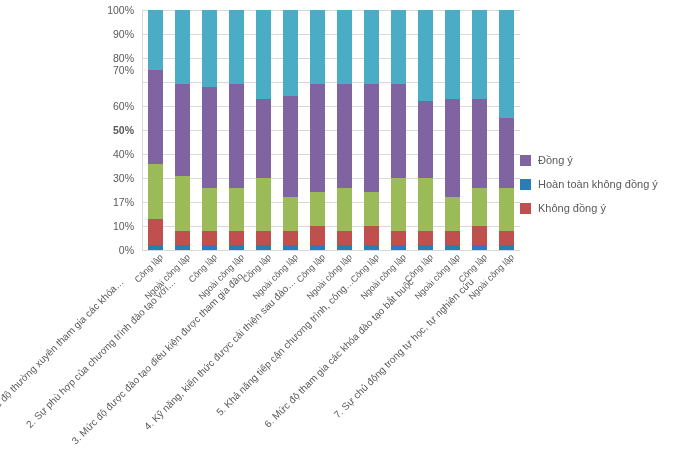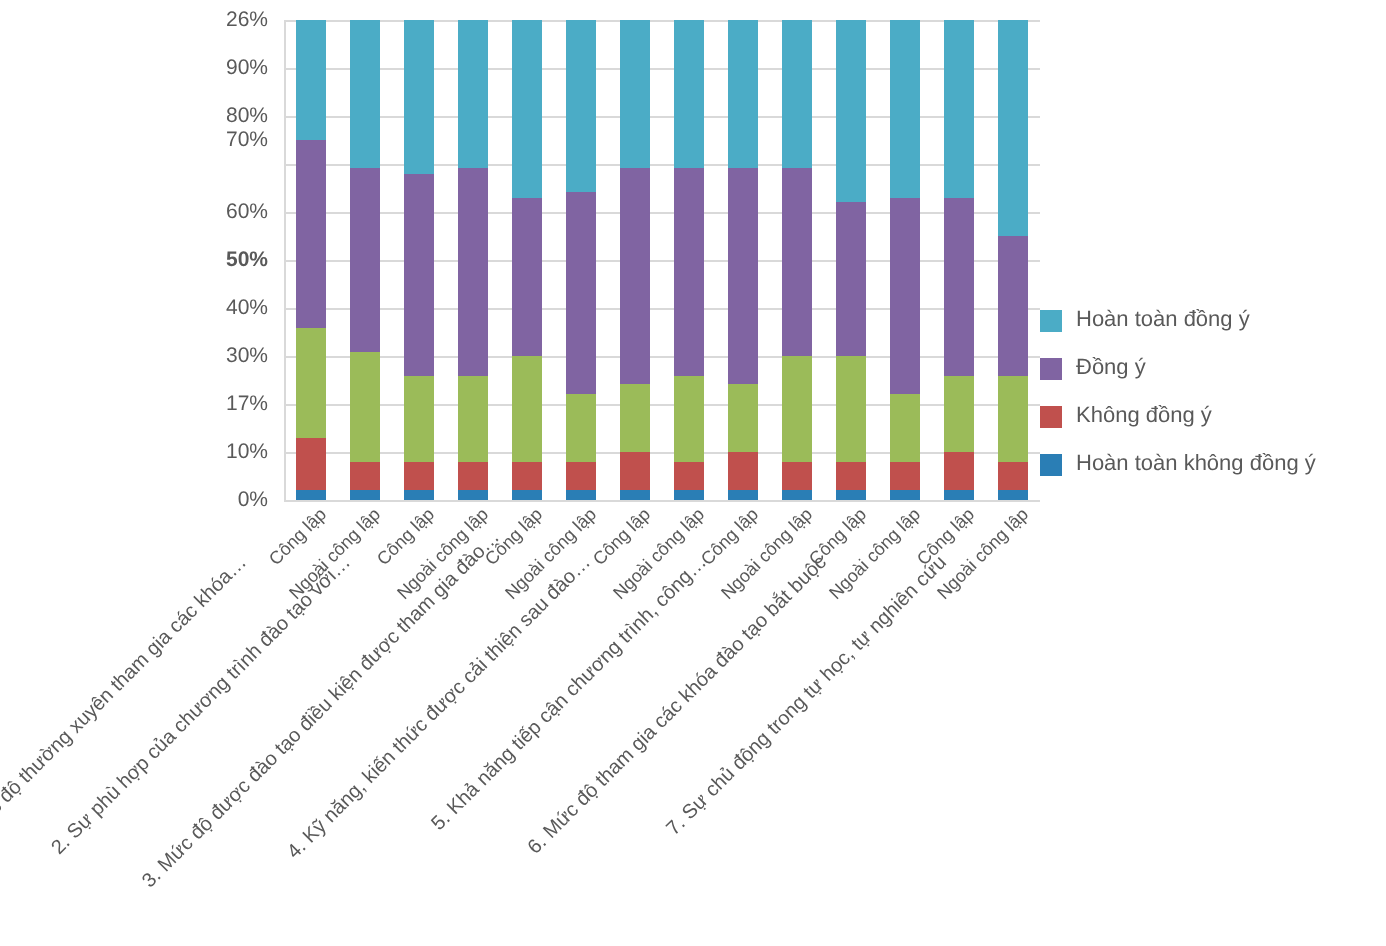--- a/index.html
+++ b/index.html
@@ -279,21 +279,21 @@
       <div class="ylabel" style="top: 240px;">0%</div>
       <div class="ylabel" style="top: 216px;">10%</div>
       <div class="ylabel" style="top: 192px;">17%</div>
       <div class="ylabel" style="top: 168px;">30%</div>
       <div class="ylabel" style="top: 144px;">40%</div>
       <div class="ylabel" style="top: 120px; font-weight: bold;">50%</div>
       <div class="ylabel" style="top: 96px;">60%</div>
       <div class="ylabel" style="top: 60px;">70%</div>
       <div class="ylabel" style="top: 48px;">80%</div>
       <div class="ylabel" style="top: 24px;">90%</div>
-      <div class="ylabel" style="top: 0px;">26%</div>
+      <div class="ylabel" style="top: 0px;">100%</div>
     </div>
 
   <div class="xlabels" id="xlabels">
       <div class="xlabel" style="left: -46.5px; width: 62px;">Công lập</div>
       <div class="xlabel" style="left: -19.5px; width: 62px;">Ngoài công lập</div>
       <div class="xlabel" style="left: 7.5px; width: 62px;">Công lập</div>
       <div class="xlabel" style="left: 34.5px; width: 62px;">Ngoài công lập</div>
       <div class="xlabel" style="left: 61.5px; width: 62px;">Công lập</div>
       <div class="xlabel" style="left: 88.5px; width: 62px;">Ngoài công lập</div>
       <div class="xlabel" style="left: 115.5px; width: 62px;">Công lập</div>
@@ -311,30 +311,26 @@
       <div class="grouplabel" style="left: -60px; top: 276px; width: 230px;">2. Sự phù hợp của chương trình đào tạo với…</div>
       <div class="grouplabel" style="left: 2px; top: 276px; width: 230px;">3. Mức độ được đào tạo điều kiện được tham gia  đào…</div>
       <div class="grouplabel" style="left: 60px; top: 276px; width: 230px;">4. Kỹ năng, kiến thức được cải thiện sau đào…</div>
       <div class="grouplabel" style="left: 118px; top: 276px; width: 230px;">5. Khả năng tiếp cận chương trình, công…</div>
       <div class="grouplabel" style="left: 178px; top: 276px; width: 230px;">6. Mức độ tham gia các khóa đào tạo bắt buộc</div>
       <div class="grouplabel" style="left: 238px; top: 276px; width: 230px;">7. Sự chủ động trong tự học, tự nghiên cứu</div>
     </div>
 
   <div class="legend" id="legend">
       <div class="legend-item">
-        <span class="legend-swatch" style="background: rgb(75, 172, 198);"></span>
-        <span class="legend-label">Hoàn toàn đồng ý</span>
-      </div>
-      <div class="legend-item">
         <span class="legend-swatch" style="background: rgb(128, 100, 162);"></span>
         <span class="legend-label">Đồng ý</span>
+      </div>
+      <div class="legend-item">
+        <span class="legend-swatch" style="background: rgb(42, 126, 181);"></span>
+        <span class="legend-label">Hoàn toàn không đồng ý</span>
       </div>
       <div class="legend-item">
         <span class="legend-swatch" style="background: rgb(192, 80, 77);"></span>
         <span class="legend-label">Không đồng ý</span>
       </div>
-      <div class="legend-item">
-        <span class="legend-swatch" style="background: rgb(42, 126, 181);"></span>
-        <span class="legend-label">Hoàn toàn không đồng ý</span>
-      </div>
     </div>
 
 </div>
 
 </body></html>

